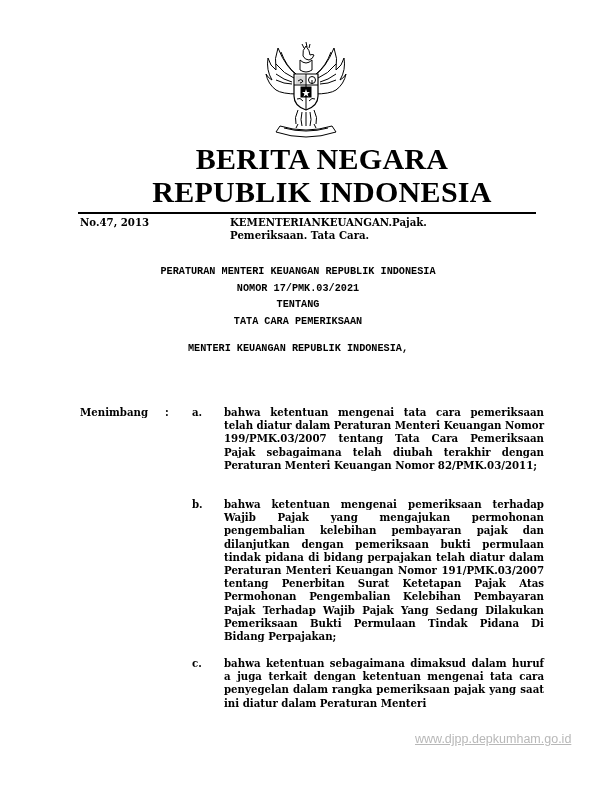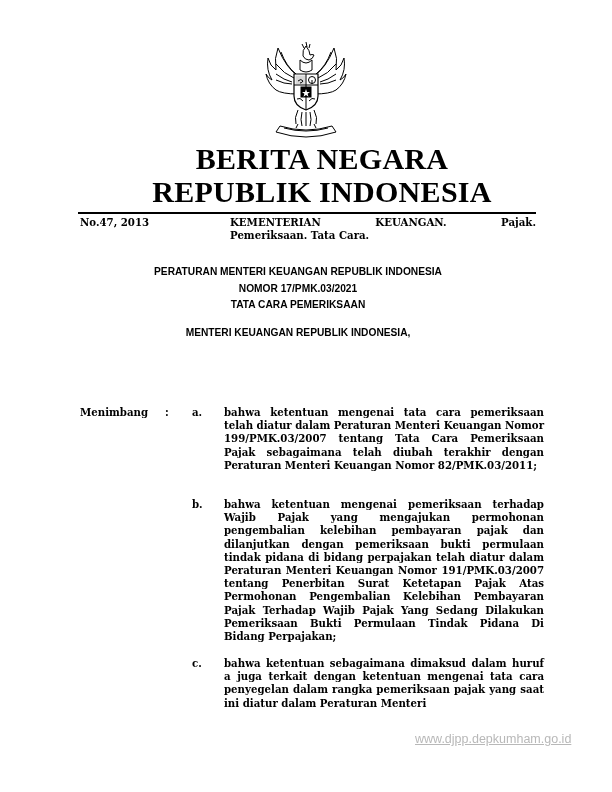--- a/index.html
+++ b/index.html
@@ -5,22 +5,22 @@
     html, body { margin: 0; padding: 0; background: #ffffff; }
     body { width: 612px; height: 792px; position: relative; overflow: hidden; color: #000; font-family: "DejaVu Serif", serif; }
     .emblem { position: absolute; left: 262px; top: 40px; width: 88px; height: 102px; }
     .title { position: absolute; left: 16px; width: 612px; text-align: center; font-family: "Liberation Serif", serif; font-weight: bold; color: #000; }
     .title1 { top: 142px; font-size: 30px; letter-spacing: 0.3px; }
     .title2 { top: 175px; font-size: 30px; letter-spacing: 0.3px; }
     .rule { position: absolute; left: 78px; width: 458px; top: 212px; height: 2px; background: #000; }
     .hdr { position: absolute; font-family: "DejaVu Serif", serif; font-weight: bold; font-size: 10.2px; line-height: 13px; }
     .hdr-no { left: 80px; top: 216px; }
     .hdr-cat { left: 230px; top: 216px; width: 306px; }
-    .hdr-cat .line1 { display: flex; justify-content: space-between; }
-    .center-block { position: absolute; left: 0; width: 596px; text-align: center; font-family: Liberation Sans, sans-serif; font-weight: bold; font-size: 10.2px; }
+    .hdr-cat .line1 { display: flex; }
+    .center-block { position: absolute; left: 0; width: 596px; text-align: center; font-family: Liberation Mono, monospace; font-weight: bold; font-size: 10.2px; }
     .cb-line { height: 16.5px; line-height: 16.5px; }
     .gap { height: 11px; }
     .consider { position: absolute; left: 80px; top: 406px; width: 456px; font-family: "DejaVu Serif", serif; font-weight: bold; font-size: 10.2px; line-height: 13.2px; }
     .c-label { position: absolute; left: 0; top: 0; }
     .c-colon { position: absolute; left: 85px; top: 0; }
     .item { position: absolute; left: 112px; width: 344px; }
     .item-letter { position: absolute; left: 0; top: 0; }
     .item-text { position: absolute; left: 32px; width: 320px; text-align: justify; text-align-last: left; }
     .footer-link { position: absolute; left: 415px; top: 732px; font-family: "Liberation Sans", sans-serif; font-size: 12.5px; color: #b8b8b8; text-decoration: underline; }
   </style>
@@ -70,20 +70,21 @@
     <span>KEMENTERIAN</span>
     <span>KEUANGAN.</span>
     <span>Pajak.</span>
   </div>
   <div>Pemeriksaan. Tata Cara.</div>
 </div>
 
 <div class="center-block" style="top:264px;">
   <div class="cb-line">PERATURAN MENTERI KEUANGAN REPUBLIK INDONESIA</div>
   <div class="cb-line">NOMOR 17/PMK.03/2021</div>
+  <div class="cb-line">TENTANG</div>
   <div class="cb-line">TATA CARA PEMERIKSAAN</div>
   <div class="gap"></div>
   <div class="cb-line">MENTERI KEUANGAN REPUBLIK INDONESIA,</div>
 </div>
 
 <div class="consider">
   <div class="c-label">Menimbang</div>
   <div class="c-colon">:</div>
 
   <div class="item" style="top:0px;">

